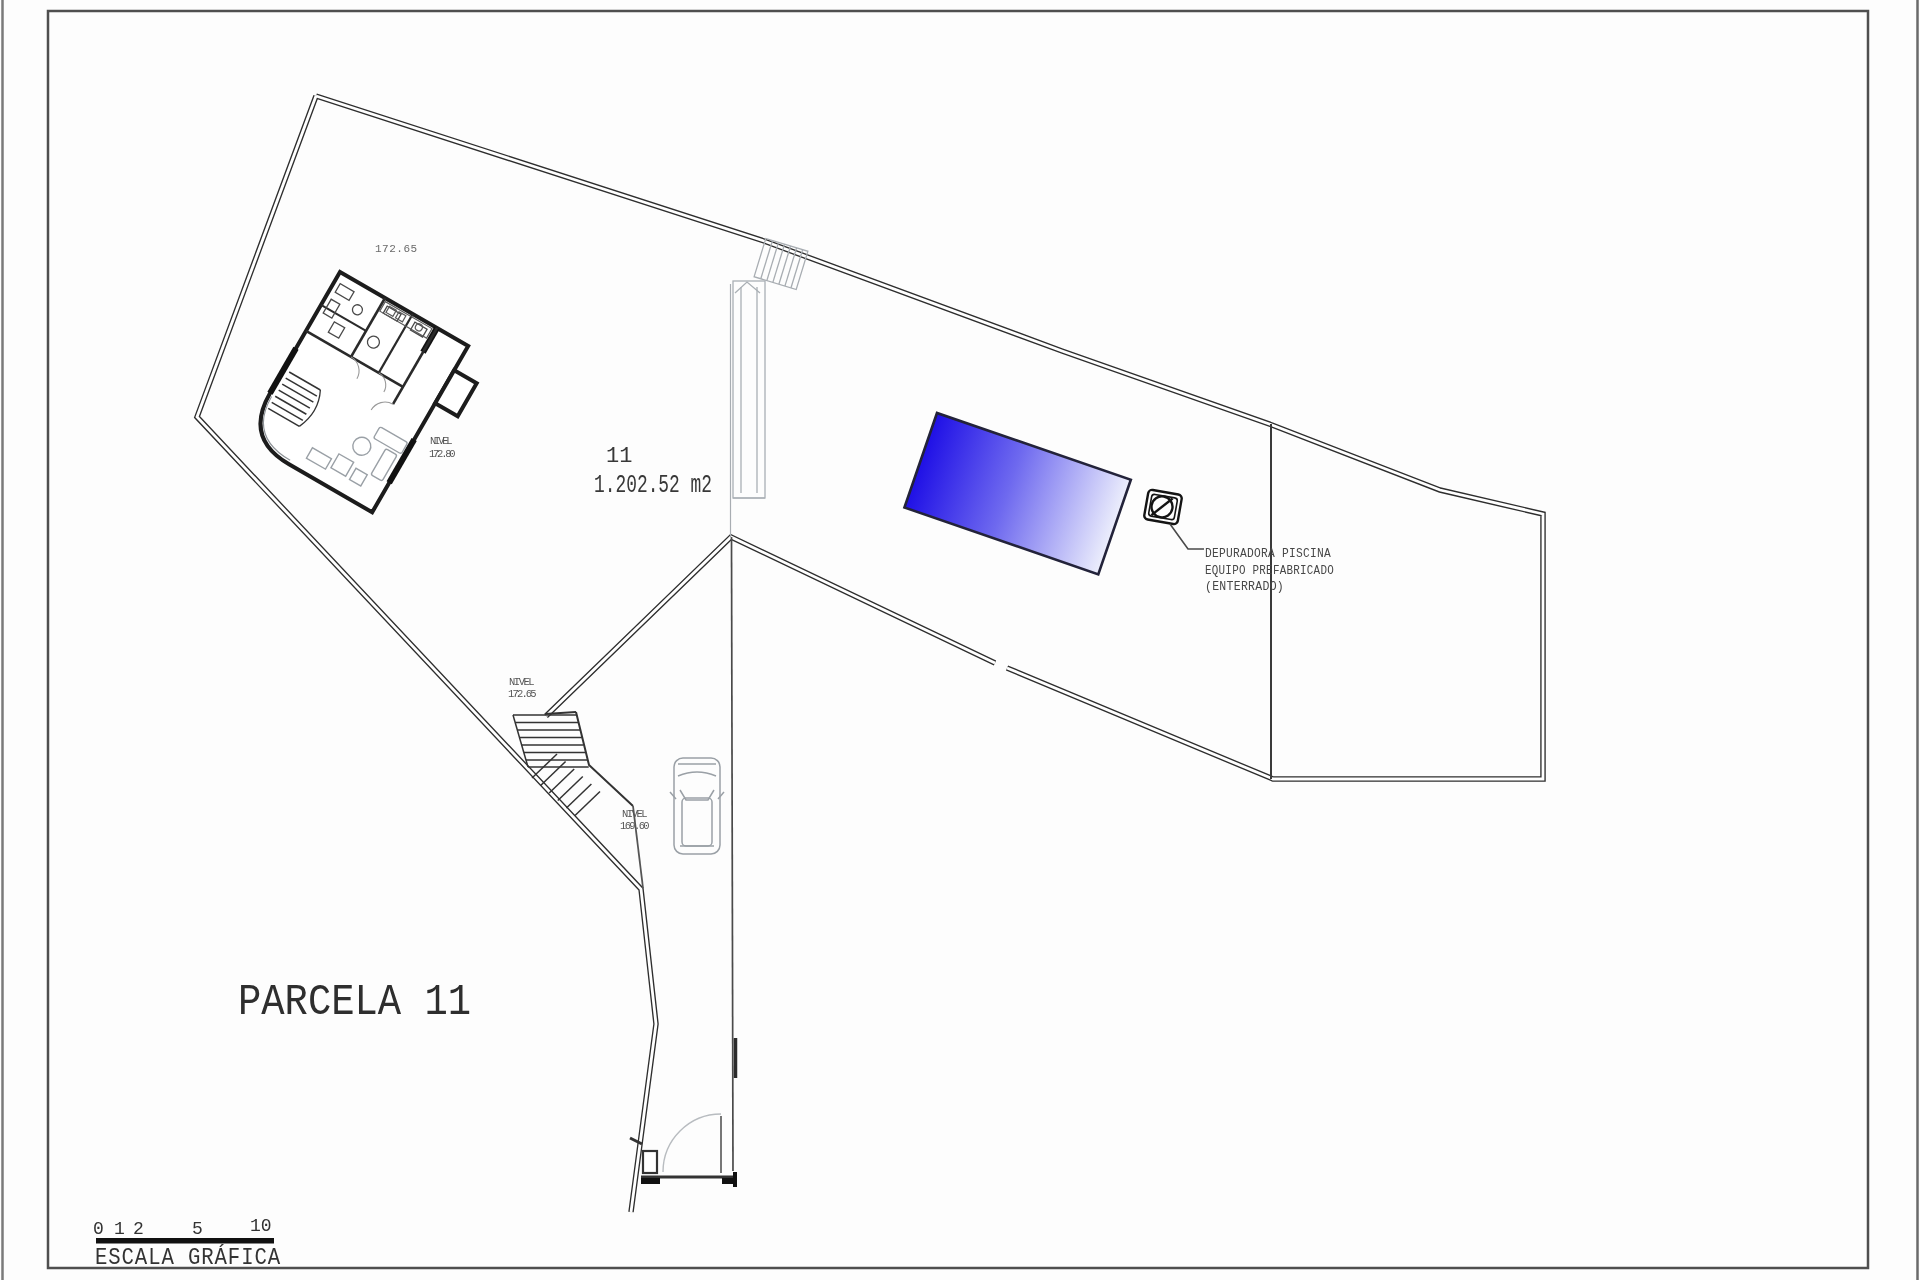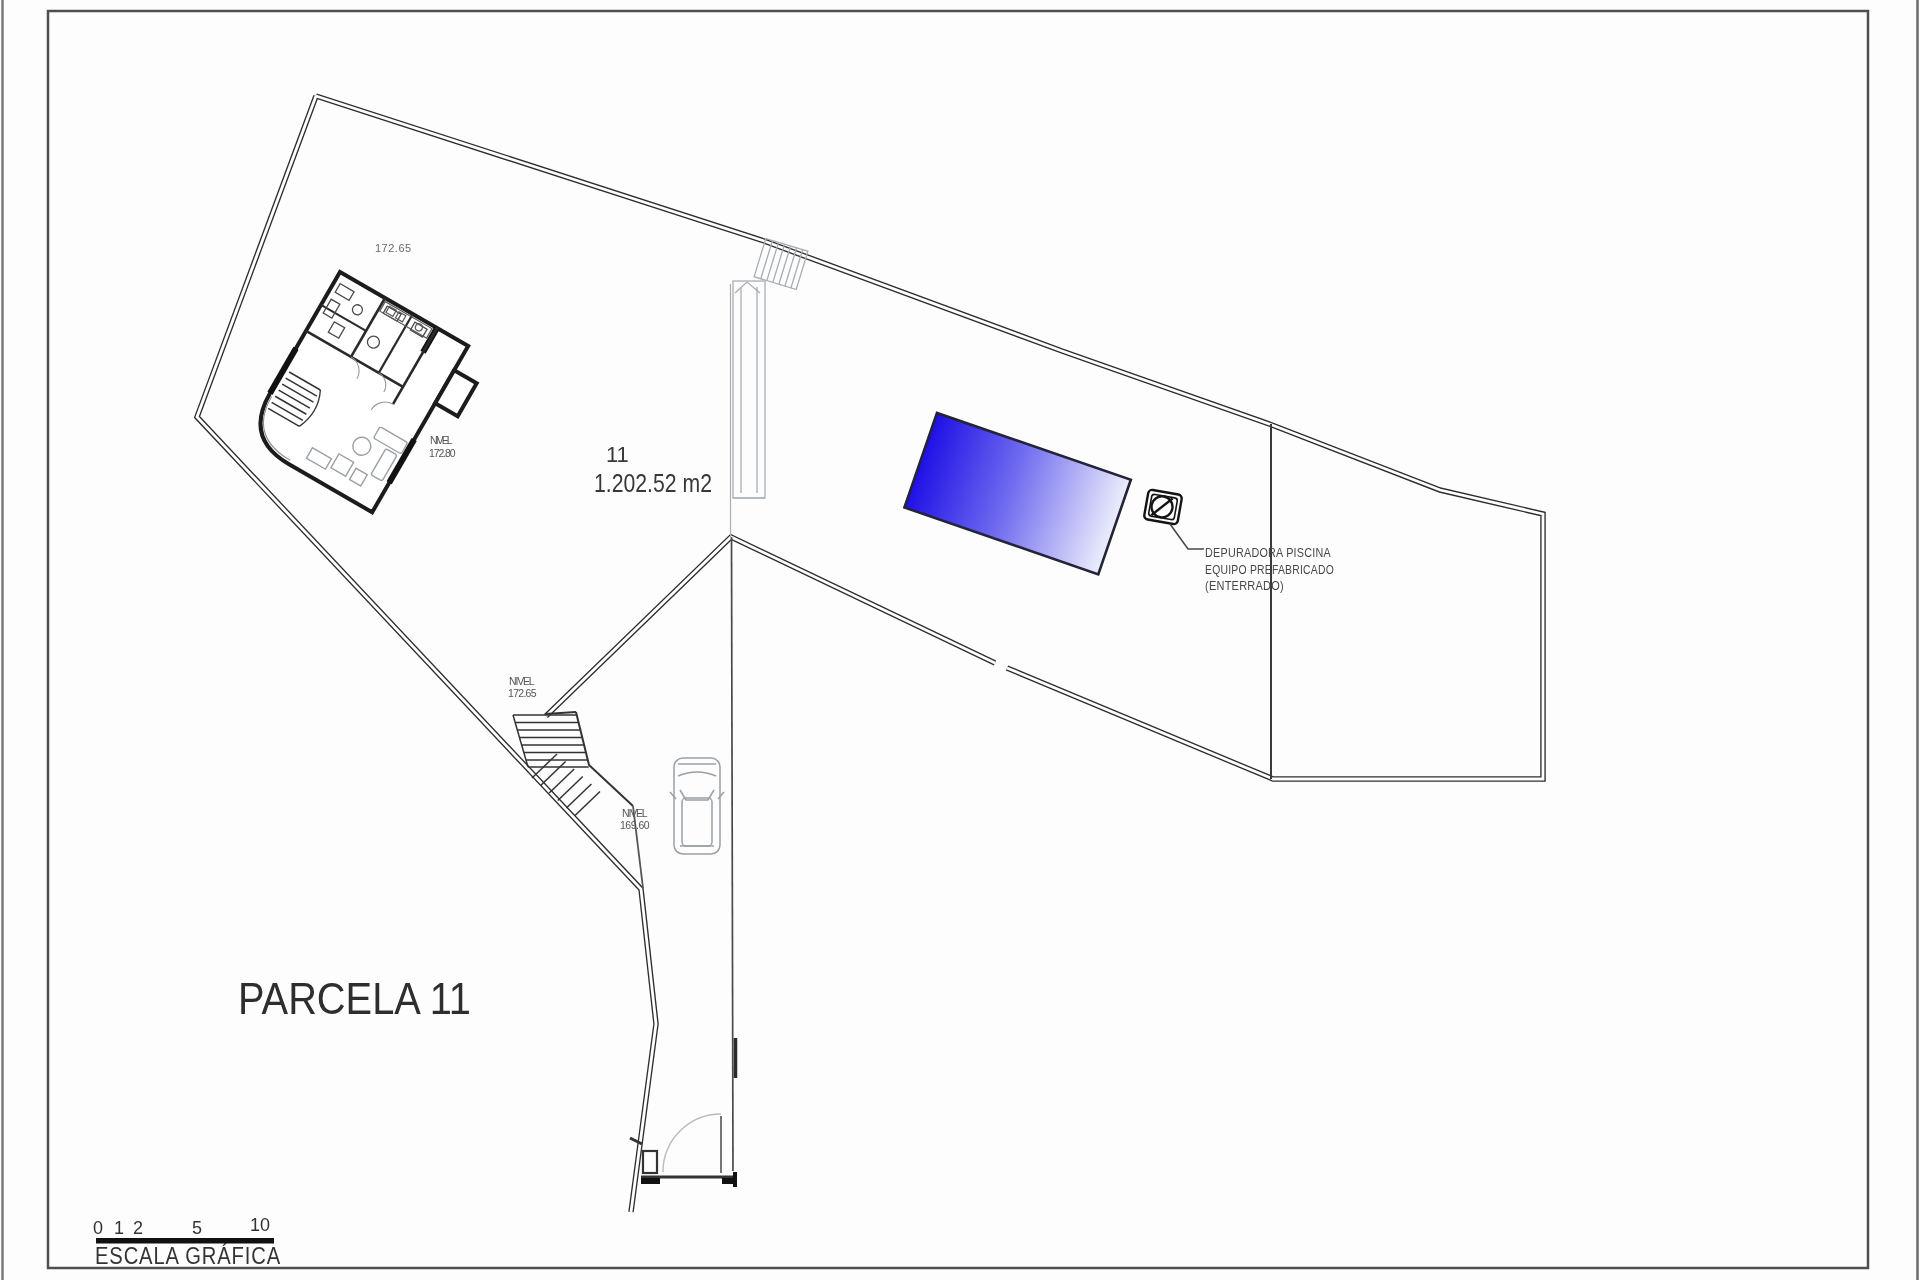--- a/index.html
+++ b/index.html
@@ -1,17 +1,17 @@
 <!DOCTYPE html>
 <html><head>
 <meta charset="utf-8">
 <style>
   html,body{margin:0;padding:0;background:#ffffff;}
   .sheet{position:relative;width:1920px;height:1280px;background:#fdfdfd;overflow:hidden;
-         font-family:Liberation Sans, sans-serif;}
+         font-family:Liberation Mono, monospace;}
   svg{display:block}
   text{fill:#3a3a3a;}
   .lbl-small{font-size:10.5px;letter-spacing:.4px;fill:#555;}
   .lbl-area{font-size:25px;fill:#383838;}
   .lbl-num{font-size:22px;fill:#383838;}
   .lbl-note{font-size:13px;letter-spacing:.3px;fill:#474747;}
   .lbl-terrain{font-size:11px;letter-spacing:.5px;fill:#6a6a6a;}
   .lbl-title{font-size:44px;fill:#2e2e2e;}
   .lbl-scale{font-size:23px;letter-spacing:1px;fill:#333;}
   .lbl-tick{font-size:18px;fill:#333;}

